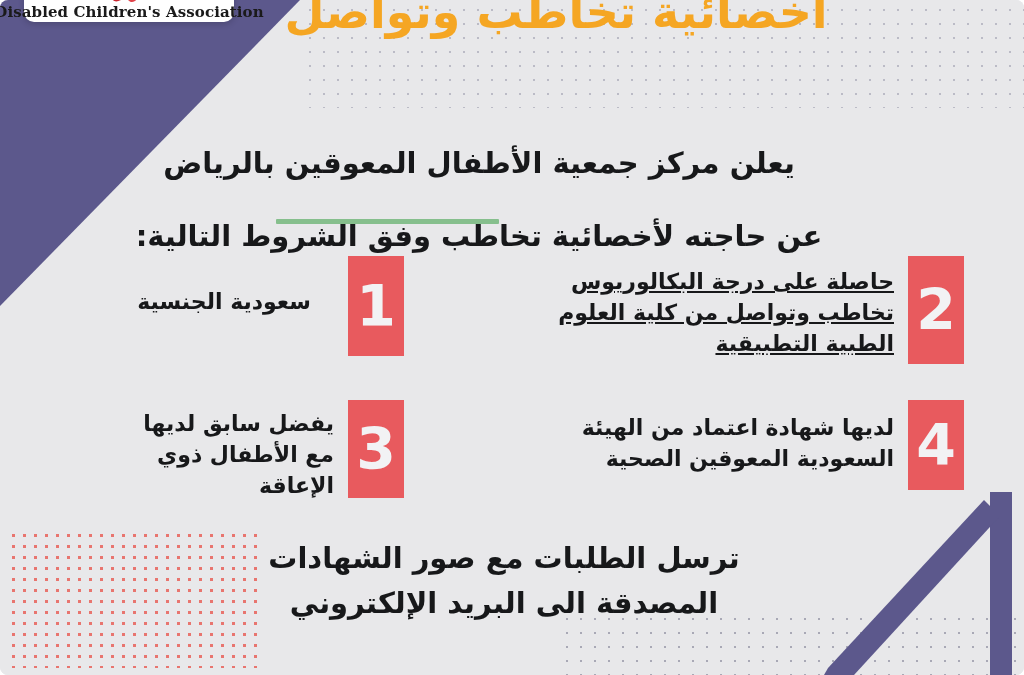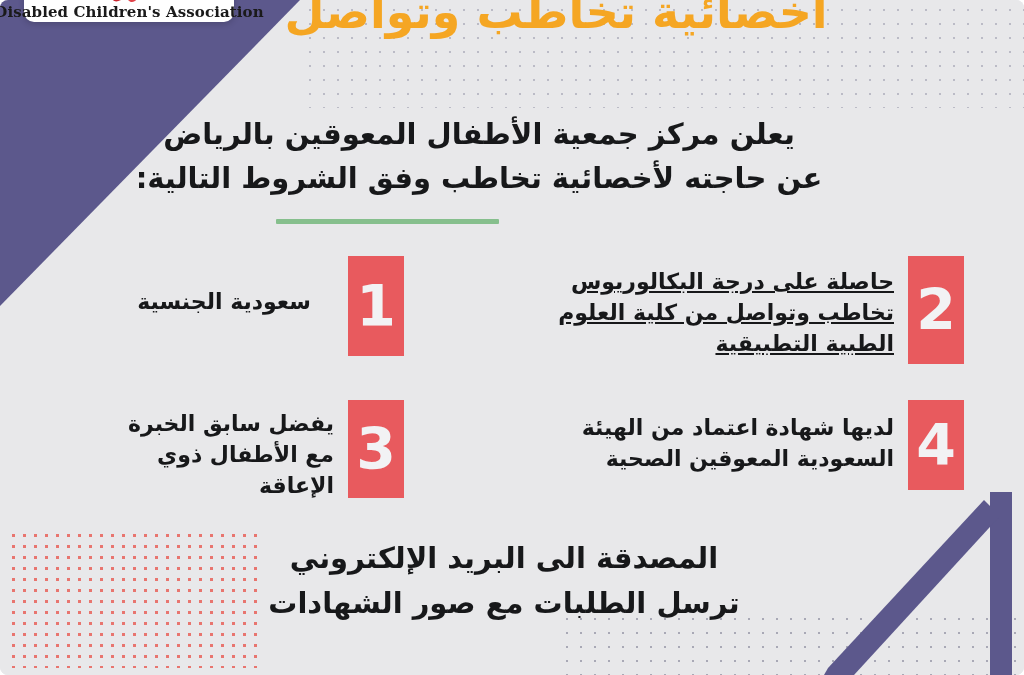--- a/index.html
+++ b/index.html
@@ -139,21 +139,21 @@
     position: absolute;
     right: 150px;
     top: 112px;
     width: 790px;
     text-align: center;
     font-size: 29px;
     font-weight: bold;
     color: #17181a;
     line-height: 1.52;
   }
-  .subtitle-line { display: block; }
+  .subtitle-line { display: block; margin-top: 29px; }
 
   .green-rule {
     position: absolute;
     left: 276px;
     top: 219px;
     width: 223px;
     height: 5px;
     background: #86bf8d;
     border-radius: 1px;
   }
@@ -280,28 +280,28 @@
       <div class="cond-text">سعودية الجنسية</div>
     </div>
 
     <div class="cond" id="cond-2">
       <div class="cond-num">2</div>
       <div class="cond-text">حاصلة على درجة البكالوريوس تخاطب وتواصل من كلية العلوم الطبية التطبيقية</div>
     </div>
 
     <div class="cond" id="cond-3">
       <div class="cond-num">3</div>
-      <div class="cond-text">يفضل سابق الخبرة مع الأطفال ذوي الإعاقة</div>
+      <div class="cond-text">يفضل سابق لديها مع الأطفال ذوي الإعاقة</div>
     </div>
 
     <div class="cond" id="cond-4">
       <div class="cond-num">4</div>
       <div class="cond-text">لديها شهادة اعتماد من الهيئة السعودية المعوقين الصحية</div>
     </div>
 
   </div>
 
   <div class="footer-note">
+    <span class="footer-line">ترسل الطلبات مع صور الشهادات</span>
     <span class="footer-line">المصدقة الى البريد الإلكتروني</span>
-    <span class="footer-line">ترسل الطلبات مع صور الشهادات</span>
   </div>
 
 </div>
 
 </body></html>

